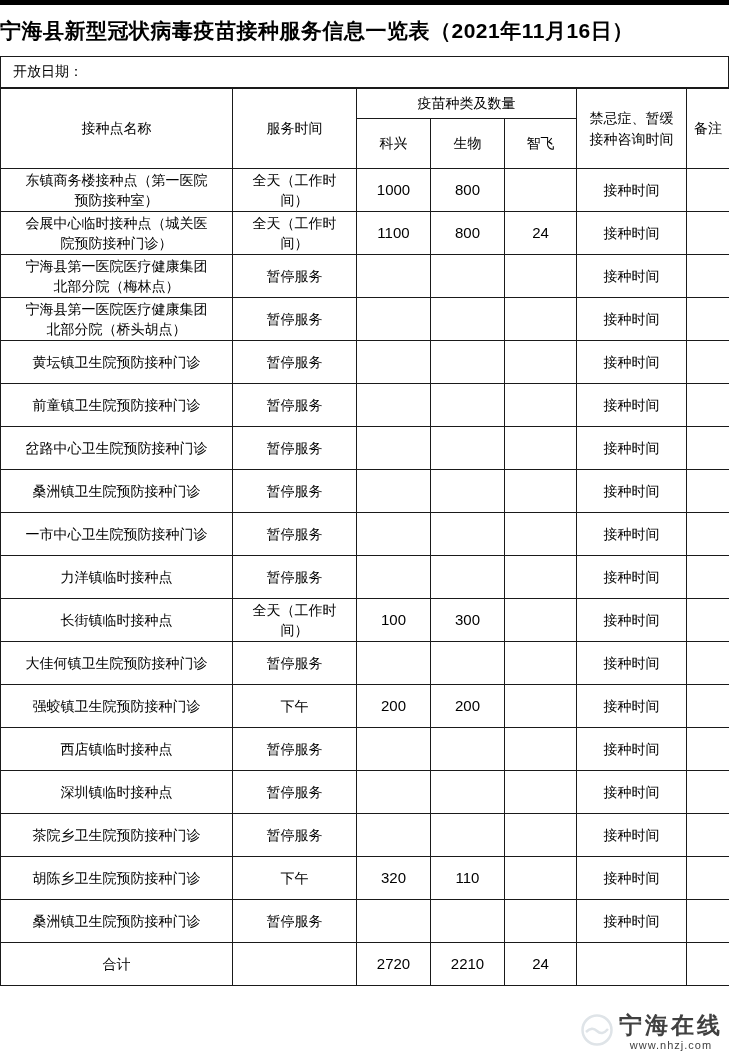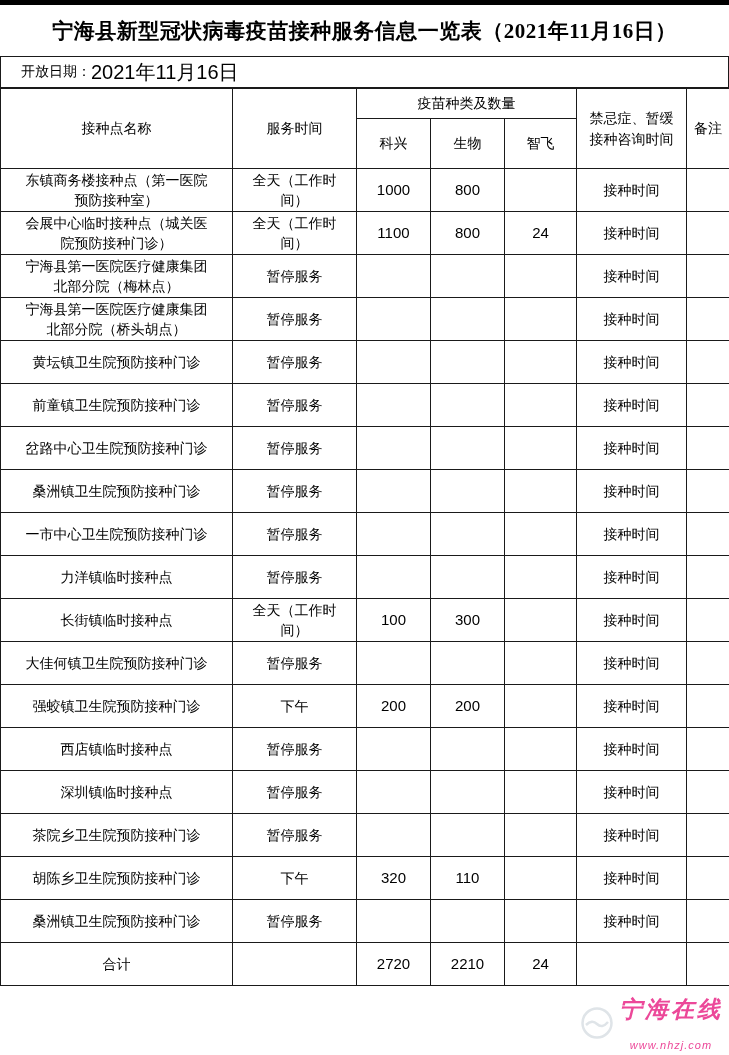--- a/index.html
+++ b/index.html
@@ -2,30 +2,29 @@
 <html><head>
 <meta charset="utf-8">
 <style>
   html,body { margin:0; padding:0; background:#ffffff; }
   body { font-family:"Liberation Sans", "DejaVu Sans", sans-serif; color:#000; }
   .page { position:relative; width:729px; height:1055px; background:#fff; overflow:hidden; margin:0 auto; }
 
   .topbar { height:5px; background:#000; width:729px; }
 
   .title-row {
-    height:51px; display:flex; align-items:center; justify-content:center;
+    height:51px; display:flex; align-items:center; 
     border-bottom:1px solid #1a1a1a;
-    font-family:Liberation Serif, serif;
   }
   .title-row .title { font-size:21px; font-weight:bold; letter-spacing:0.5px; }
 
   .date-row {
     height:31px; display:flex; align-items:baseline;
     border-left:1px solid #1a1a1a; border-right:1px solid #1a1a1a; border-bottom:1px solid #1a1a1a;
-    padding-left:20px; box-sizing:border-box;
+    padding-left:12px; box-sizing:border-box;
   }
   .date-row { align-items:center; }
   .date-label { font-size:14px; }
   .date-value { font-size:20px; }
 
   table.vax {
     width:729px; border-collapse:collapse; table-layout:fixed;
     font-size:14px;
   }
   table.vax th, table.vax td {
@@ -37,40 +36,39 @@
   thead th.h-sub { height:50px; }
   thead th.consult-h { padding:16px 10px; }
   tbody td { height:43px; }
   tbody td.c-name { padding:0 21px; }
   tbody td.c-time { padding:0 14px;margin-left:36px; }
   tbody td.c-num  { font-size:15px; }
 
   .watermark {
     position:absolute; right:6px; bottom:4px;
     display:flex; align-items:center; gap:5px;
-    color:#ec4899; pointer-events:none; user-select:none;font-style:italic;
+    color:#404040; pointer-events:none; user-select:none;
   }
   .wm-col { display:flex; flex-direction:column; align-items:center; }
   .wm-main { font-size:23px; font-weight:bold; letter-spacing:3px; line-height:1; }
-  .wm-url  { font-size:11px; letter-spacing:1px; margin-top:18px; }
+  .wm-url  { font-size:11px; letter-spacing:1px; margin-top:2px; }
 </style>
 </head>
 <body>
 
 <div class="page">
 
   <div class="topbar"></div>
 
   <div class="title-row">
     <span class="title">宁海县新型冠状病毒疫苗接种服务信息一览表（2021年11月16日）</span>
   </div>
 
   <div class="date-row">
     <span class="date-label">开放日期：</span>
-    <span class="date-value">2021年11月16日</span>
   </div>
 
   <table class="vax">
     <colgroup>
       <col style="width:232px">
       <col style="width:124px">
       <col style="width:74px">
       <col style="width:74px">
       <col style="width:72px">
       <col style="width:110px">

